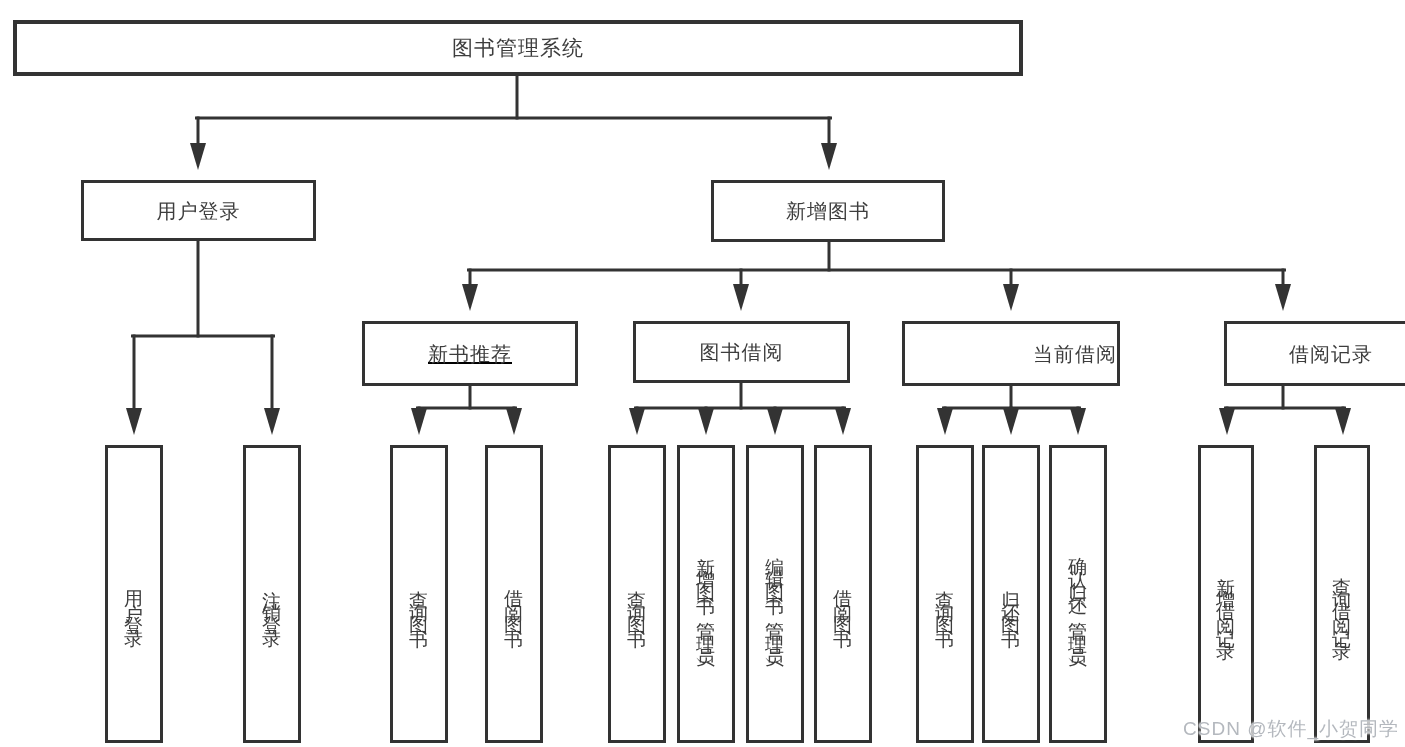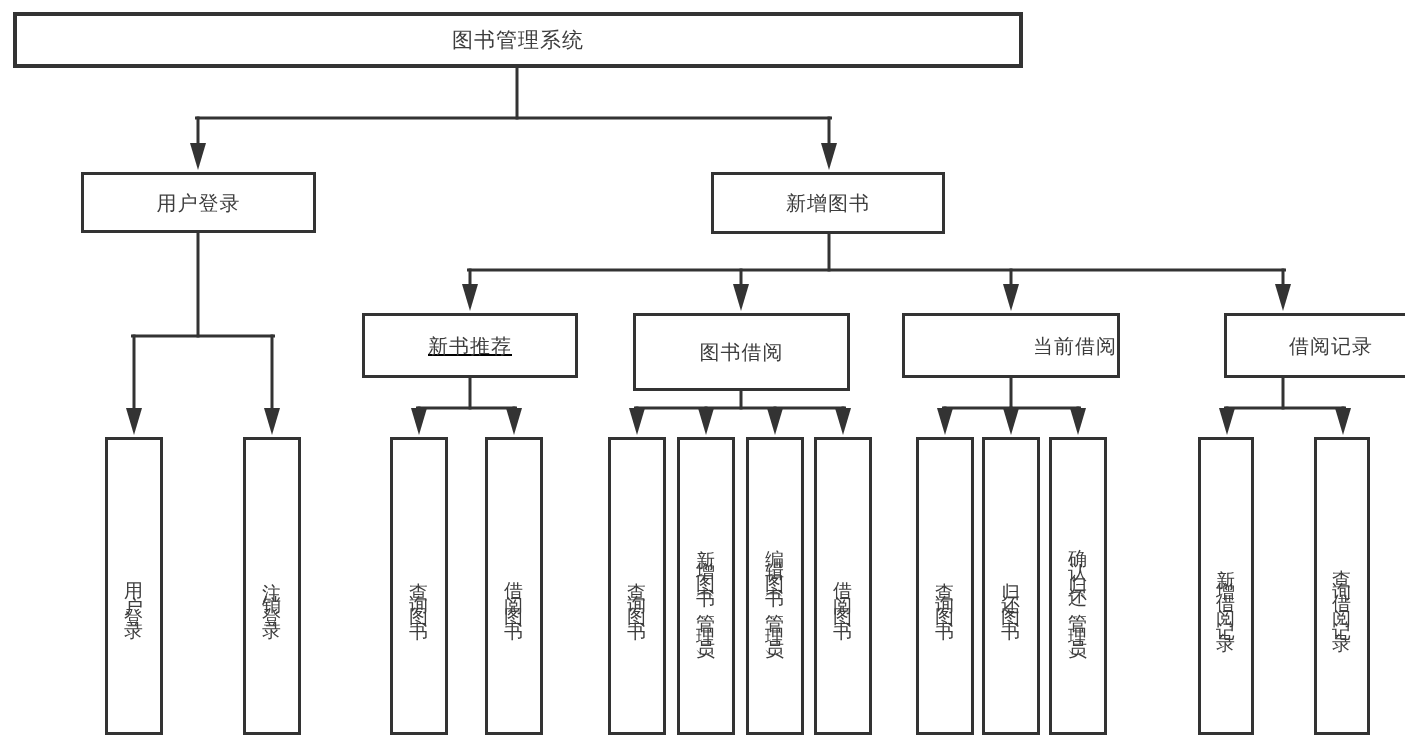--- a/index.html
+++ b/index.html
@@ -15,20 +15,21 @@
   #edge-layer polygon{fill:#333333;stroke:none;}
   .node{
     position:absolute;
     box-sizing:border-box;
     background:#ffffff;
     border:3px solid #333333;
     display:flex;
     align-items:center;
     justify-content:center;
     text-align:center;
+    margin-top:8px;
   }
   .node.root{border-width:4px;}
   .node .label{
     font-size:20px;
     color:#3d3d3d;
     letter-spacing:1px;
     white-space:nowrap;
     line-height:1.2;
   }
   .node.root .label{font-size:21px;}
@@ -130,21 +131,21 @@
       </div>
       <div class="node h" style="left: 81px; top: 172px; width: 235px; height: 61px;">
         <span class="label">用户登录</span>
       </div>
       <div class="node h" style="left: 711px; top: 172px; width: 234px; height: 62px;">
         <span class="label">新增图书</span>
       </div>
       <div class="node h" style="left: 362px; top: 313px; width: 216px; height: 65px; text-decoration: underline;">
         <span class="label">新书推荐</span>
       </div>
-      <div class="node h" style="left: 633px; top: 313px; width: 217px; height: 78px;">
+      <div class="node h" style="left: 633px; top: 313px; width: 217px; height: 62px;">
         <span class="label">图书借阅</span>
       </div>
       <div class="node h" style="left: 902px; top: 313px; width: 218px; height: 65px; justify-content: flex-end;">
         <span class="label">当前借阅</span>
       </div>
       <div class="node h" style="left: 1224px; top: 313px; width: 214px; height: 65px;">
         <span class="label">借阅记录</span>
       </div>
       <div class="node v" style="left: 105px; top: 437px; width: 58px; height: 298px;">
         <span class="label">用户登录</span>
@@ -179,13 +180,14 @@
       <div class="node v" style="left: 1049px; top: 437px; width: 58px; height: 298px;">
         <span class="label">确认归还（管理员）</span>
       </div>
       <div class="node v" style="left: 1198px; top: 437px; width: 56px; height: 298px;">
         <span class="label">新增借阅记录</span>
       </div>
       <div class="node v" style="left: 1314px; top: 437px; width: 56px; height: 298px;">
         <span class="label">查询借阅记录</span>
       </div>
     </div>
+  <div id="watermark">CSDN @软件_小贺同学</div>
 </div>
 
 </body></html>

